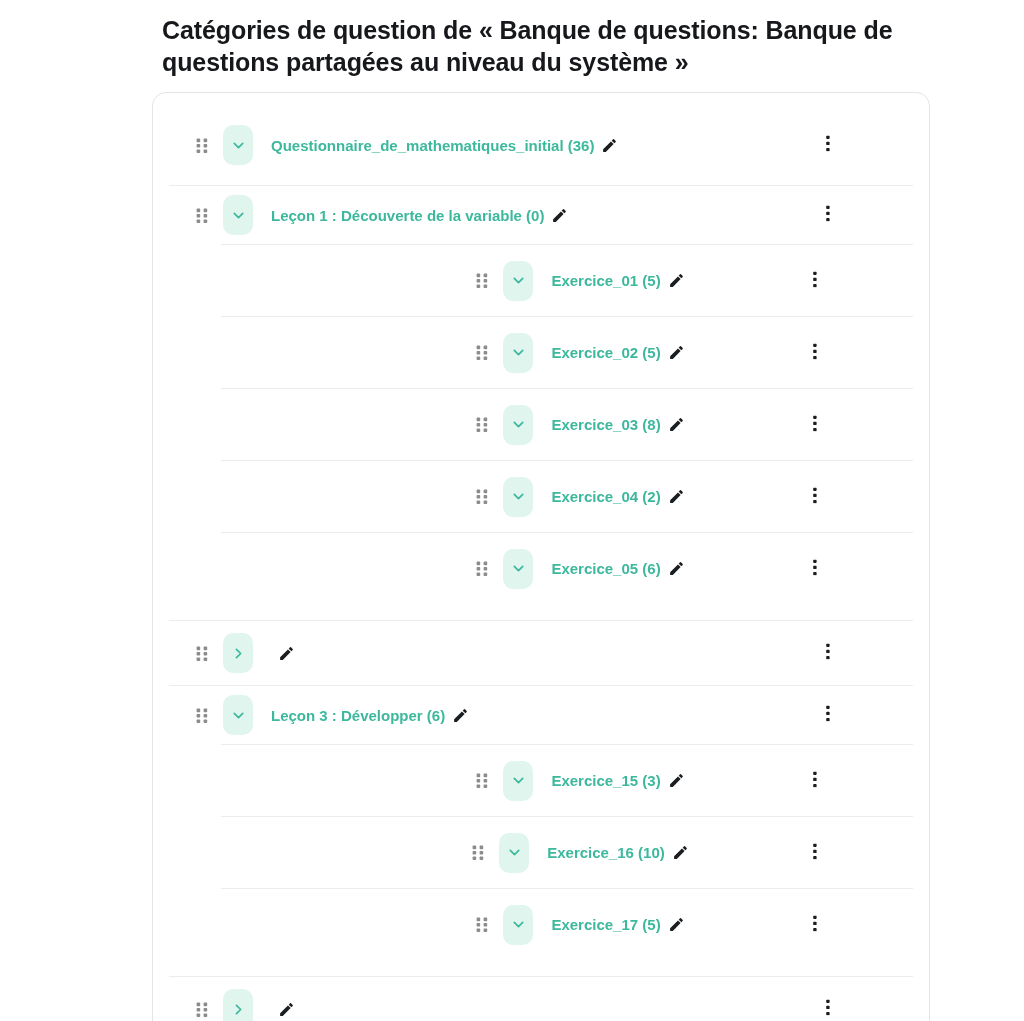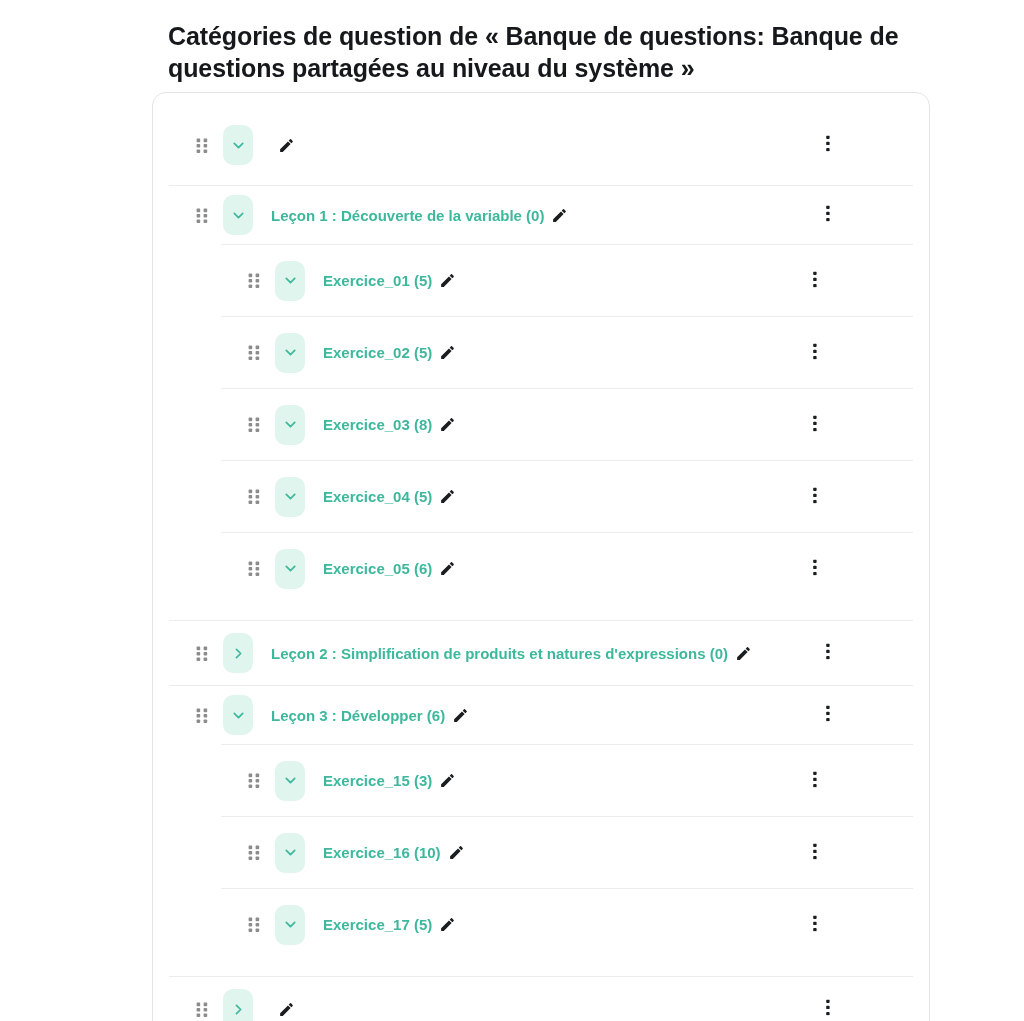--- a/index.html
+++ b/index.html
@@ -17,21 +17,21 @@
     width:1024px;height:1021px;
     background:#ffffff;
     overflow:hidden;
     position:relative;
     font-family:"Liberation Sans", sans-serif;
   }
   .page-title{
     position:absolute;
     left:152px;top:4px;
     width:784px;
-    margin:16px;
+    margin:10px;
     font-size:25px;
     line-height:1.28;
     font-weight:600;
     letter-spacing:-0.1px;
     color:var(--title);
   }
   .card{
     position:absolute;
     left:152px;top:92px;
     width:778px;height:1000px;
@@ -46,21 +46,21 @@
   .children > .node{border-top:1px solid var(--divider);}
   .row{
     position:relative;
     display:flex;
     align-items:center;
     padding-left:27px;
     height:64px;
   }
   .tree > .node.has-children > .row{height:58px;}
   .tree > .node:first-child > .row{height:80px;}
-  .children .row{height:71px;}
+  .children .row{height:71px;justify-content:center;}
   .drag{
     display:flex;align-items:center;
     color:var(--drag-dots);
     margin-right:15px;
     cursor:grab;
   }
   .chev{
     width:30px;height:40px;
     flex:0 0 30px;
     border:none;
@@ -118,20 +118,21 @@
               <rect x="7.6" y="11.4" width="3.6" height="3.6" rx="0.8" fill="currentColor"></rect>
             </svg>
           </span>
           <button class="chev">
             <span>
               <svg width="15" height="15" viewBox="0 0 16 16" fill="none" aria-hidden="true">
                 <path d="M3.5 5.8 8 10.3l4.5-4.5" stroke="currentColor" stroke-width="1.8" stroke-linecap="round" stroke-linejoin="round"></path>
               </svg>
             </span>
           </button>
+          <a class="label" href="#">Questionnaire_de_mathematiques_initial (36)</a>
           <span class="edit">
             <svg width="17" height="17" viewBox="0 0 24 24" aria-hidden="true">
               <path fill="currentColor" d="M3 17.25V21h3.75L17.81 9.94l-3.75-3.75L3 17.25zM20.71 7.04c.39-.39.39-1.02 0-1.41l-2.34-2.34a1 1 0 0 0-1.41 0l-1.83 1.83 3.75 3.75 1.83-1.83z"></path>
             </svg>
           </span>
           <button class="menu-btn">
             <span><svg width="4" height="16" viewBox="0 0 4 16" aria-hidden="true">
                 <rect x="0.2" y="0" width="3.4" height="3.4" rx="0.9" fill="currentColor"></rect>
                 <rect x="0.2" y="6.2" width="3.4" height="3.4" rx="0.9" fill="currentColor"></rect>
                 <rect x="0.2" y="12.4" width="3.4" height="3.4" rx="0.9" fill="currentColor"></rect>
@@ -287,21 +288,21 @@
                   <rect x="7.6" y="11.4" width="3.6" height="3.6" rx="0.8" fill="currentColor"></rect>
                 </svg>
               </span>
               <button class="chev">
                 <span>
                   <svg width="15" height="15" viewBox="0 0 16 16" fill="none" aria-hidden="true">
                     <path d="M3.5 5.8 8 10.3l4.5-4.5" stroke="currentColor" stroke-width="1.8" stroke-linecap="round" stroke-linejoin="round"></path>
                   </svg>
                 </span>
               </button>
-              <a class="label" href="#">Exercice_04 (5)</a>
+              <a class="label" href="#">Exercice_04 (2)</a>
               <span class="edit">
                 <svg width="17" height="17" viewBox="0 0 24 24" aria-hidden="true">
                   <path fill="currentColor" d="M3 17.25V21h3.75L17.81 9.94l-3.75-3.75L3 17.25zM20.71 7.04c.39-.39.39-1.02 0-1.41l-2.34-2.34a1 1 0 0 0-1.41 0l-1.83 1.83 3.75 3.75 1.83-1.83z"></path>
                 </svg>
               </span>
               <button class="menu-btn">
                 <span><svg width="4" height="16" viewBox="0 0 4 16" aria-hidden="true">
                     <rect x="0.2" y="0" width="3.4" height="3.4" rx="0.9" fill="currentColor"></rect>
                     <rect x="0.2" y="6.2" width="3.4" height="3.4" rx="0.9" fill="currentColor"></rect>
                     <rect x="0.2" y="12.4" width="3.4" height="3.4" rx="0.9" fill="currentColor"></rect>
@@ -357,21 +358,20 @@
               <rect x="7.6" y="11.4" width="3.6" height="3.6" rx="0.8" fill="currentColor"></rect>
             </svg>
           </span>
           <button class="chev">
             <span>
               <svg width="15" height="15" viewBox="0 0 16 16" fill="none" aria-hidden="true">
                 <path d="M5.8 3.5 10.3 8l-4.5 4.5" stroke="currentColor" stroke-width="1.8" stroke-linecap="round" stroke-linejoin="round"></path>
               </svg>
             </span>
           </button>
-          <a class="label" href="#">Leçon 2 : Simplification de produits et natures d'expressions (0)</a>
           <span class="edit">
             <svg width="17" height="17" viewBox="0 0 24 24" aria-hidden="true">
               <path fill="currentColor" d="M3 17.25V21h3.75L17.81 9.94l-3.75-3.75L3 17.25zM20.71 7.04c.39-.39.39-1.02 0-1.41l-2.34-2.34a1 1 0 0 0-1.41 0l-1.83 1.83 3.75 3.75 1.83-1.83z"></path>
             </svg>
           </span>
           <button class="menu-btn">
             <span><svg width="4" height="16" viewBox="0 0 4 16" aria-hidden="true">
                 <rect x="0.2" y="0" width="3.4" height="3.4" rx="0.9" fill="currentColor"></rect>
                 <rect x="0.2" y="6.2" width="3.4" height="3.4" rx="0.9" fill="currentColor"></rect>
                 <rect x="0.2" y="12.4" width="3.4" height="3.4" rx="0.9" fill="currentColor"></rect>

